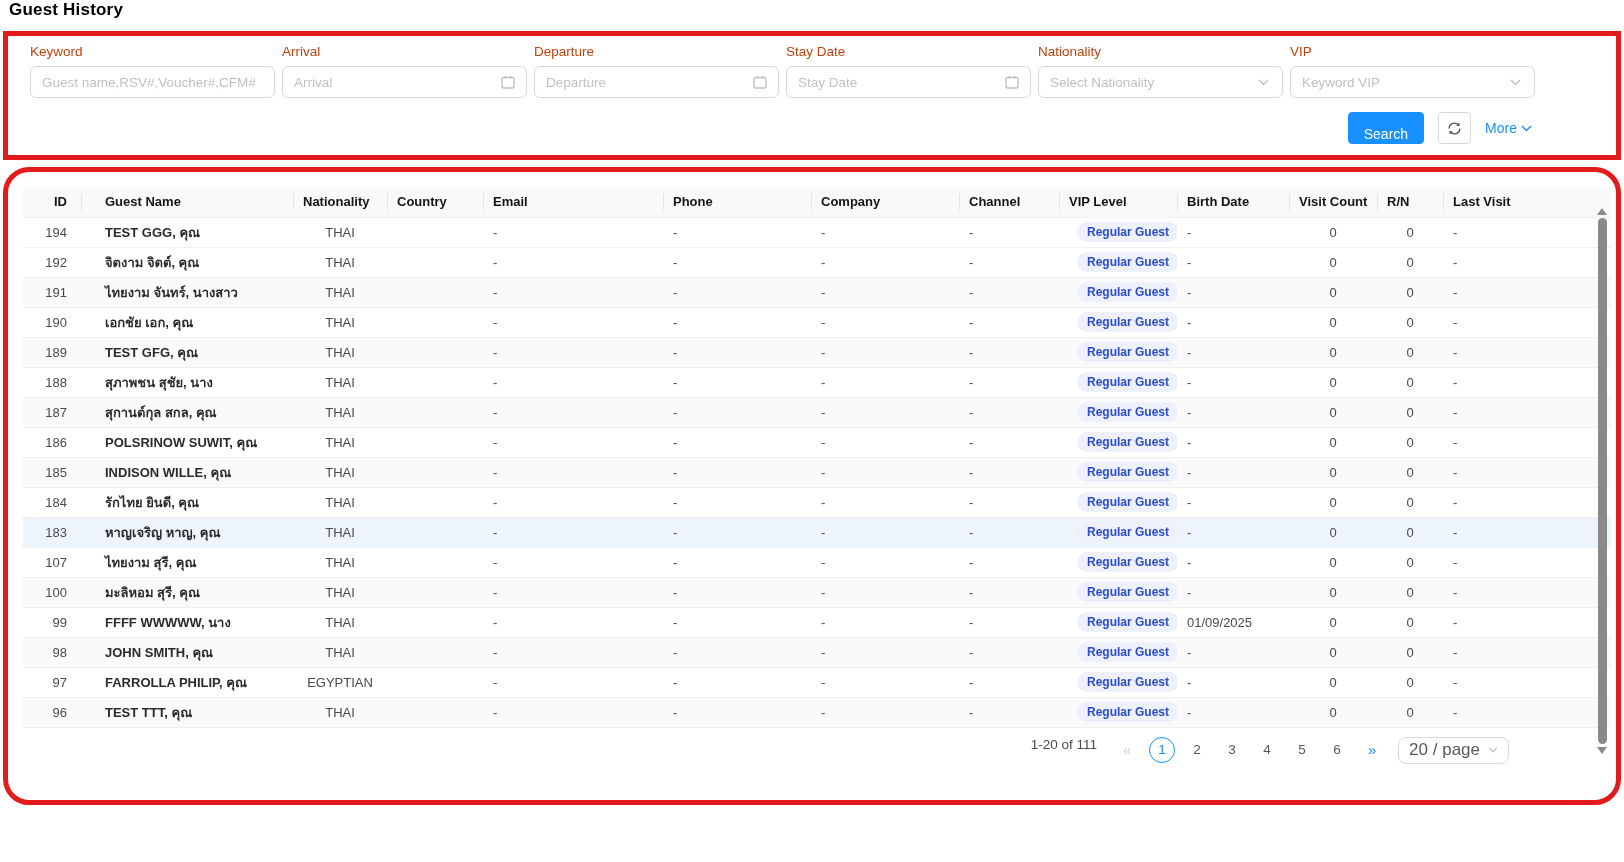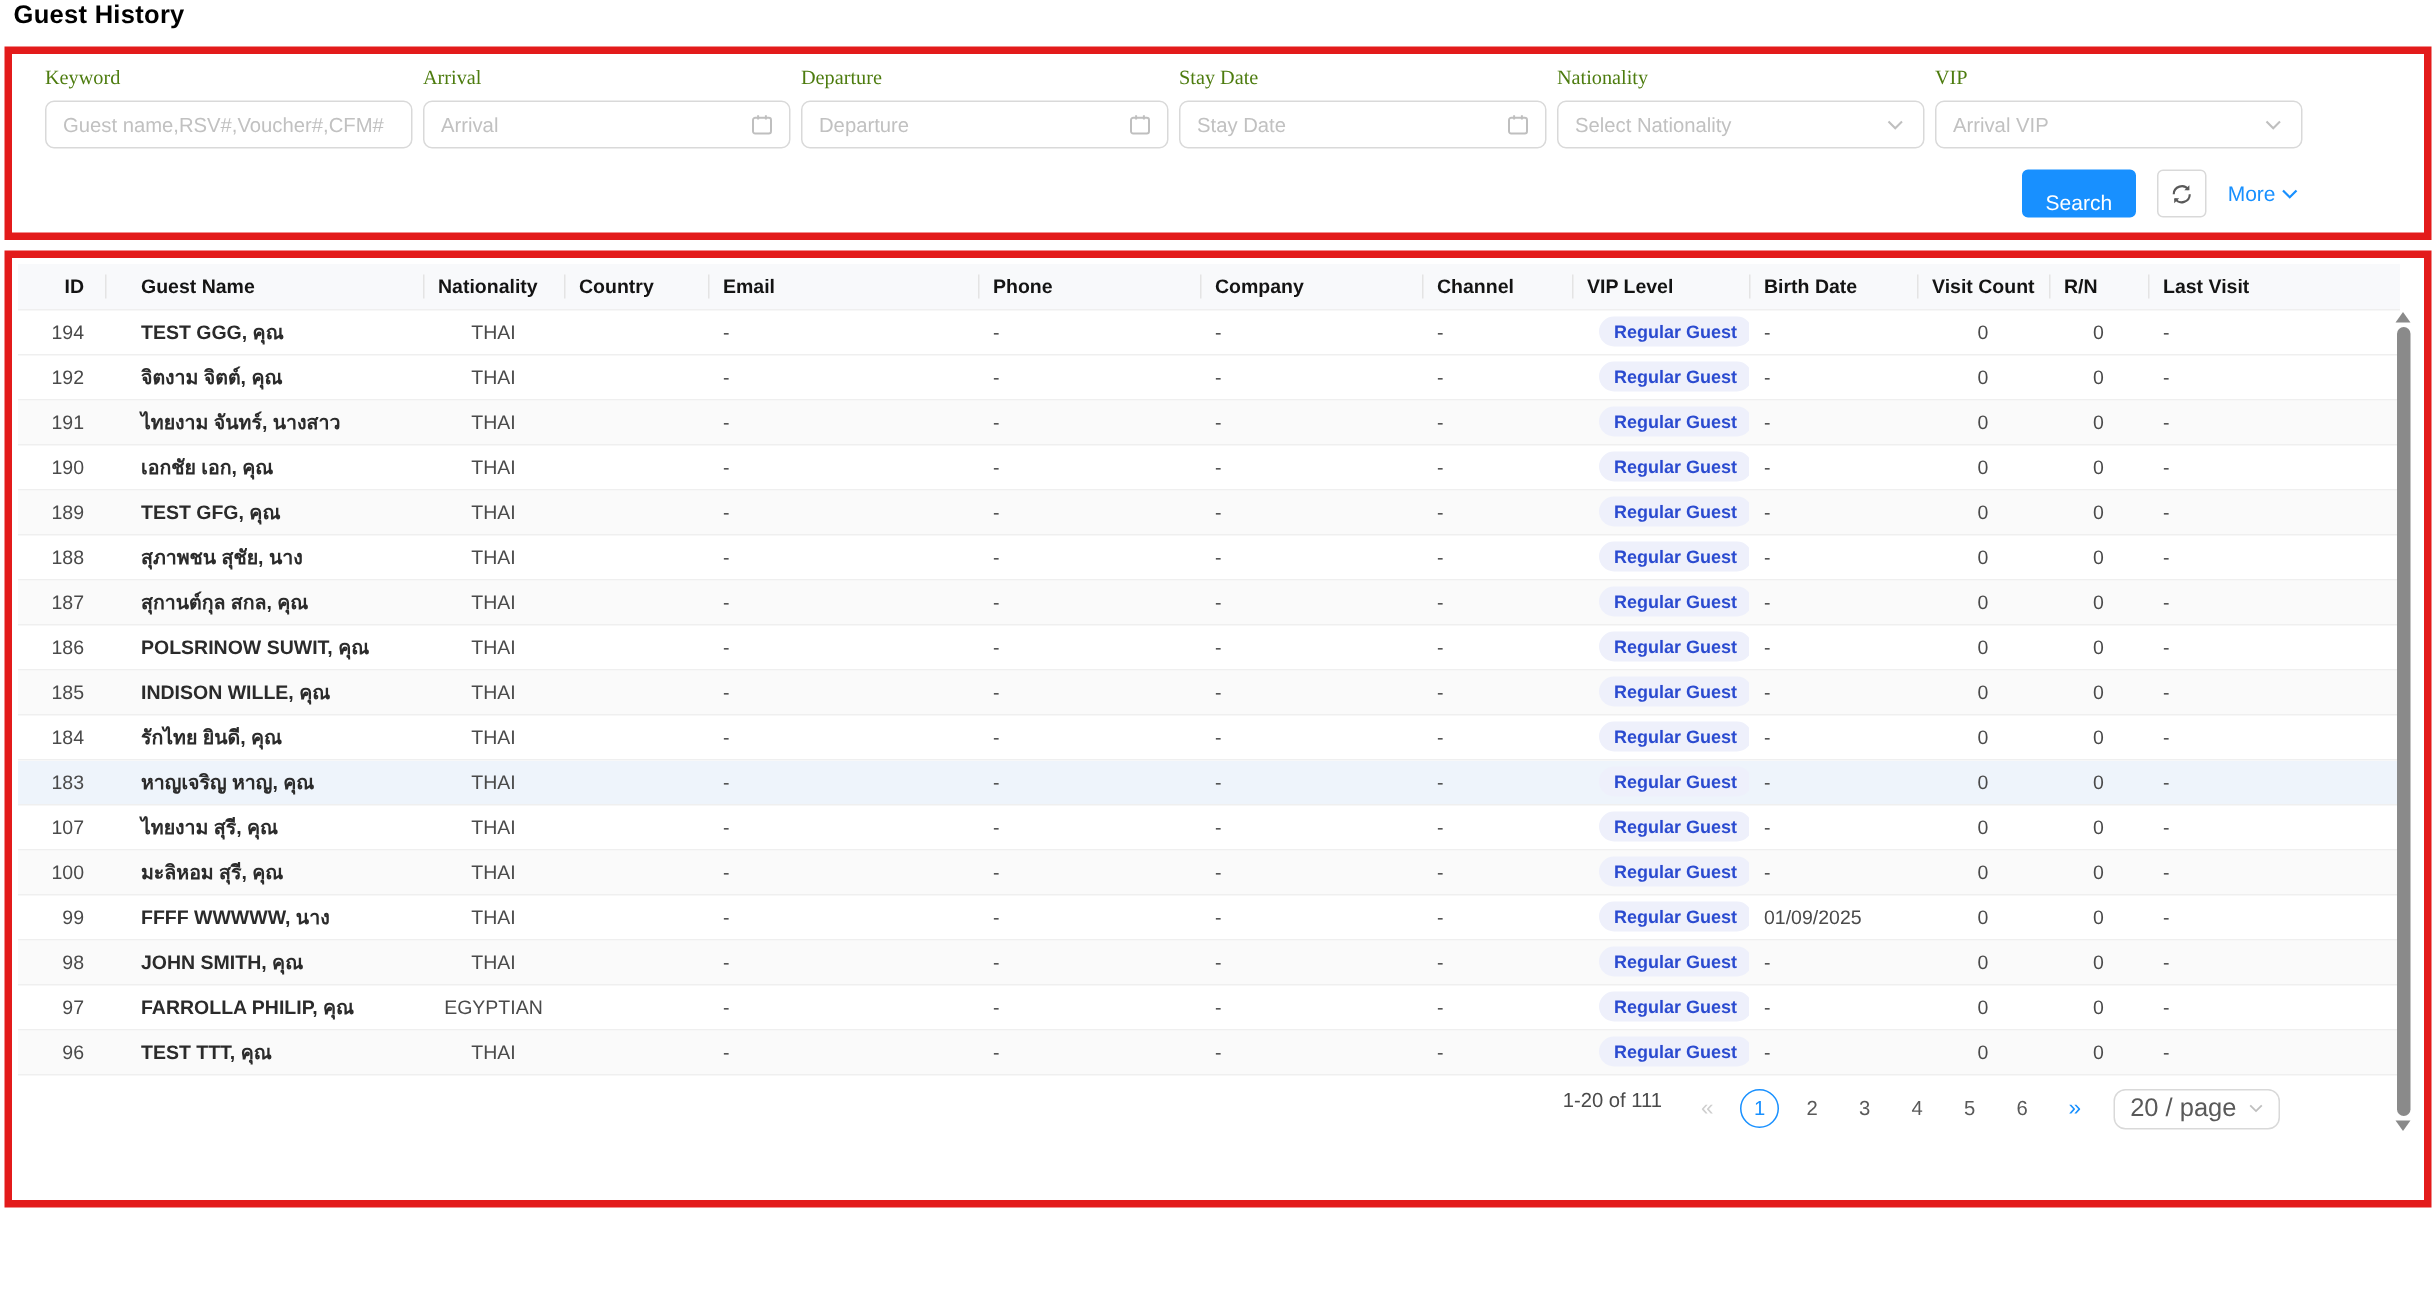--- a/index.html
+++ b/index.html
@@ -8,35 +8,35 @@
   :root{
     --accent:#1890ff; --annot:#e31b1b; --badge-bg:#eef0fb; --badge-tx:#2b4bd0;
     --border:#d9d9d9; --row-line:#efefef; --stripe:#fafafa; --hover:#eef4fb;
     --muted:#8c8c8c; --ph:#c1c1c1; --dark:#1f1f1f; --text:#4a4a4a;
   }
   .page-title{ font-size:17px; font-weight:bold; color:#000000; padding:0 0 11px 9px; letter-spacing:.2px;}
   .annot-box{ margin:0 3px; border:5px solid var(--annot); background:#fff; }
   .filter-box{ padding:8px 84px 13px 22px; height:129px; }
   .filter-row{ display:flex; gap:7px; }
   .ffield{ width:245px; flex:0 0 245px; }
-  .flabel{ font-size:13.5px; color:#4d7c0f; margin-bottom:7px;font-family:Liberation Serif, serif; }
+  .flabel{ font-size:13.5px; color:#c2410c; margin-bottom:7px; }
   .fctrl{ position:relative; height:32px; border:1px solid var(--border); border-radius:6px;
     display:flex; align-items:center; padding:0 11px; background:#fff; }
   .fctrl input{ border:none; outline:none; width:100%; font-size:13.5px; color:#333;
     font-family:"Liberation Sans",sans-serif; background:transparent;}
   .fctrl input::placeholder{ color:var(--ph); }
   .fctrl .ph{ font-size:13.5px; color:var(--ph); flex:1; white-space:nowrap; overflow:hidden;}
   .suffix-ic{ width:15px; height:15px; flex:0 0 15px; margin-left:6px; display:flex; align-items:center; justify-content:center;}
   .btn-row{ display:flex; justify-content:flex-end; align-items:center; gap:14px; margin-top:14px;}
   .search-btn{ background:var(--accent); color:#fff; border:1px solid var(--accent); border-radius:4px;
     height:32px; padding:13px 15px; font-size:14px; cursor:pointer; font-family:"Liberation Sans",sans-serif;}
   .refresh-btn{ width:33px; height:32px; border:1px solid var(--border); border-radius:4px; background:#fff;
     display:flex; align-items:center; justify-content:center; cursor:pointer;}
   .more-link{ color:var(--accent); font-size:14px; display:flex; align-items:center; gap:4px; cursor:pointer;}
-  .table-box{ position:relative; padding:4px; height:638px; margin-top:7px;}
+  .table-box{ position:relative; padding:15px; height:638px; margin-top:7px;border-radius:26px;}
   table.gtable{ border-collapse:collapse; width:1588px; table-layout:fixed; }
   .gtable th{ height:30px; background:#f8f9fb; font-size:13px; color:#141414; font-weight:bold;
     text-align:left; padding:0 10px; position:relative; border-bottom:1px solid var(--row-line); white-space:nowrap;}
   .gtable th:not(:first-child)::before{ content:""; position:absolute; left:0; top:7px; width:1px; height:16px; background:#e4e4e4;}
   .gtable td{ height:30px; font-size:13px; color:var(--text); padding:0 10px;
     border-bottom:1px solid var(--row-line); white-space:nowrap; overflow:hidden;}
   .gtable tr.stripe td{ background:var(--stripe); }
   .gtable tr.hl td{ background:var(--hover); }
   .al-r{ text-align:right; } .al-c{ text-align:center; } .al-l{ text-align:left; }
   td.name-cell{ font-weight:bold; color:#2b2b2b; padding-left:24px;}
@@ -122,21 +122,21 @@
         <span class="suffix-ic">
           <svg class="ic" width="11" height="7" viewBox="0 0 11 7">
               <path d="M1 1l4.5 4.5L10 1" fill="none" stroke="#bfbfbf" stroke-width="1.4"></path>
             </svg>
         </span>
       </div>
     </div>
     <div class="ffield">
       <div class="flabel">VIP</div>
       <div class="fctrl">
-        <span class="ph">Arrival VIP</span>
+        <span class="ph">Keyword VIP</span>
         <span class="suffix-ic">
           <svg class="ic" width="11" height="7" viewBox="0 0 11 7">
               <path d="M1 1l4.5 4.5L10 1" fill="none" stroke="#bfbfbf" stroke-width="1.4"></path>
             </svg>
         </span>
       </div>
     </div>
   </div>
   <div class="btn-row">
     <button class="search-btn">Search</button>

